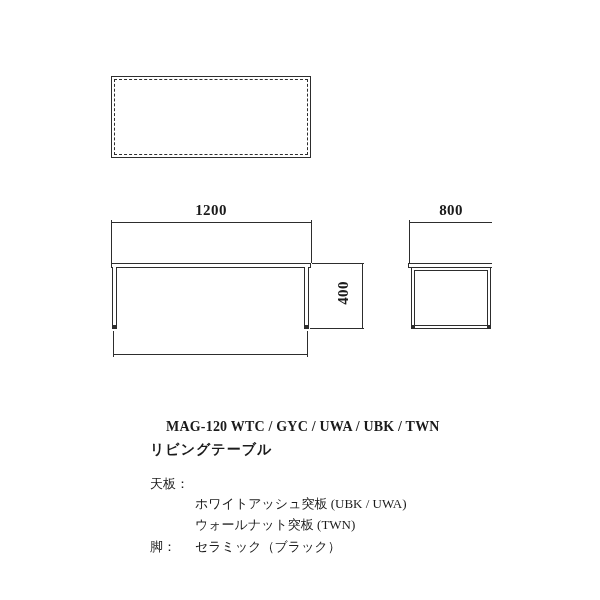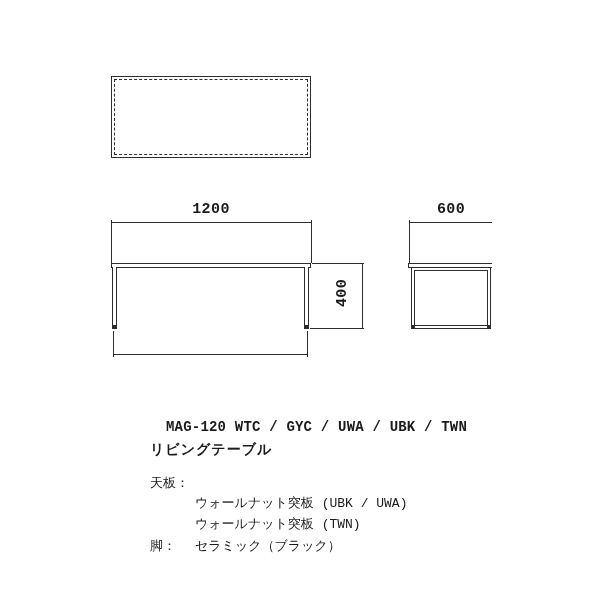--- a/index.html
+++ b/index.html
@@ -5,21 +5,21 @@
   :root{
     --line:#2d2d2d;
     --text:#1b1b1b;
     --bg:#ffffff;
   }
   html,body{margin:0;padding:0;background:var(--bg);}
   .canvas{
     position:relative;
     width:492px;height:600px;
     background:var(--bg);
-    font-family:Liberation Mono, monospace;
+    font-family:Liberation Serif, serif;
     color:var(--text);
     overflow:hidden;
   }
   .abs{position:absolute;}
   .hline{background:var(--line);height:1px;}
   .vline{background:var(--line);width:1px;}
   .rect{border:1px solid var(--line);background:var(--bg);box-sizing:border-box;}
   .dim-label{
     font-size:15px;font-weight:700;letter-spacing:0.4px;
     color:var(--text);text-align:center;line-height:16px;
@@ -68,41 +68,41 @@
 
   <div class="abs vline" style="left:113px;top:331px;height:26px;"></div>
   <div class="abs vline" style="left:307px;top:331px;height:26px;"></div>
   <div class="abs hline" style="left:113px;top:354px;width:195px;"></div>
 
   <div class="abs hline" style="left:312px;top:263px;width:52px;"></div>
   <div class="abs hline" style="left:310px;top:328px;width:54px;"></div>
   <div class="abs vline" style="left:362px;top:263px;height:66px;"></div>
   <div class="abs dim-label dim-label-vert" style="left:328px;top:278px;width:30px;height:30px;">400</div>
 
-  <div class="abs dim-label" style="left:411px;top:202px;width:80px;">600</div>
+  <div class="abs dim-label" style="left:411px;top:202px;width:80px;">800</div>
   <div class="abs hline" style="left:409px;top:222px;width:85px;"></div>
   <div class="abs vline" style="left:409px;top:220px;height:43px;"></div>
   <div class="abs vline" style="left:493px;top:220px;height:43px;"></div>
 
   <div class="abs rect" style="left:408px;top:263px;width:86px;height:5px;"></div>
   <div class="abs rect" style="left:411px;top:267px;width:80px;height:62px;">
     <div class="frame-inner"></div>
   </div>
   <div class="abs foot" style="left:411px;top:325px;width:4px;height:4px;"></div>
   <div class="abs foot" style="left:487px;top:325px;width:4px;height:4px;"></div>
 
   <div class="abs product-code" style="left:150px;top:419px;padding-left:16px;">MAG-120 WTC / GYC / UWA / UBK / TWN</div>
   <div class="abs product-name" style="left:150px;top:441px;">リビングテーブル</div>
 
   <div class="abs spec-row" style="left:150px;top:476px;flex-direction:column;">
     <span class="spec-label">天板：</span>
   </div>
   <div class="abs spec-row" style="left:150px;top:496px;">
     <span class="spec-label"></span>
-    <span>ウォールナット突板 (UBK / UWA)</span>
+    <span>ホワイトアッシュ突板 (UBK / UWA)</span>
   </div>
   <div class="abs spec-row" style="left:150px;top:517px;">
     <span class="spec-label"></span>
     <span>ウォールナット突板 (TWN)</span>
   </div>
   <div class="abs spec-row" style="left:150px;top:539px;">
     <span class="spec-label">脚：</span>
     <span>セラミック（ブラック）</span>
   </div>
 

